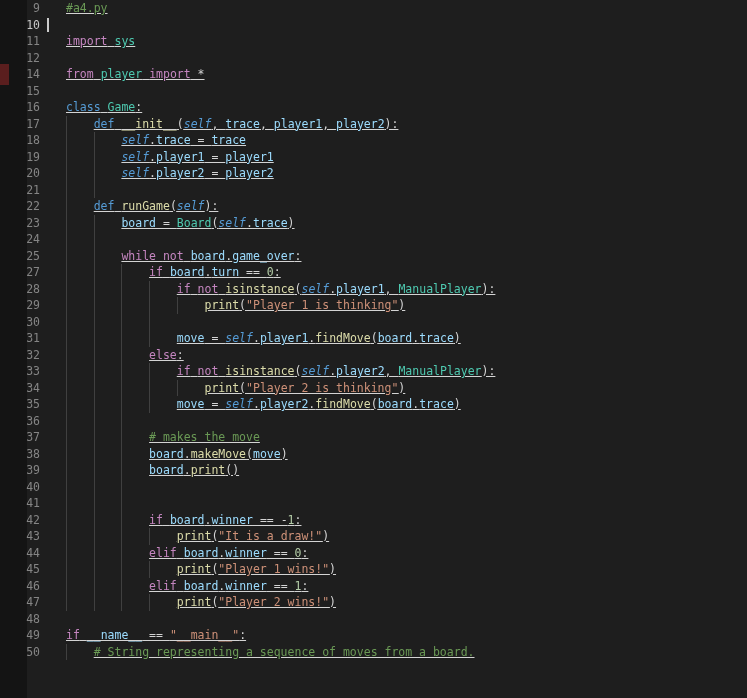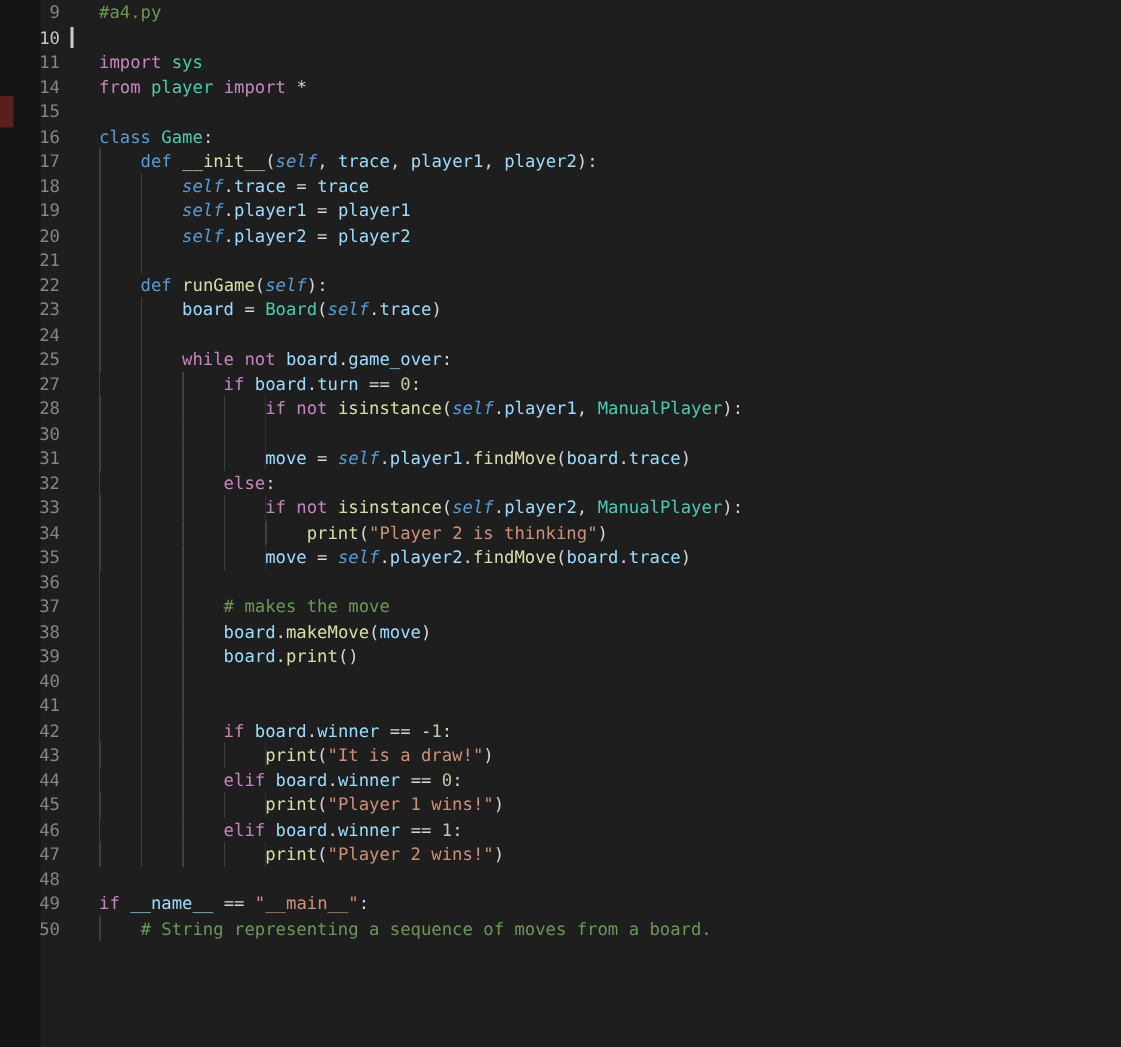--- a/index.html
+++ b/index.html
@@ -43,20 +43,21 @@
     color: var(--gutter);
     user-select: none;
     position: relative;
     z-index: 1;
   }
   .row.active .num { color: var(--active-gutter); }
   .row .code {
     white-space: pre;
     padding-left: 26px;
     color: var(--punctuation);
+    text-decoration: underline;
   }
   .ind {
     display: inline-block;
     height: 16.5px;
     vertical-align: top;
     background: repeating-linear-gradient(to right,
       var(--indent-guide) 0, var(--indent-guide) 1px,
       transparent 1px, transparent 4ch);
   }
   .cursor {
@@ -91,20 +92,24 @@
       <div class="row active">
         <span class="num">10</span>
         <span class="code"></span>
         <span class="cursor"></span>
       </div>
       <div class="row">
         <span class="num">11</span>
         <span class="code"><span class="t-kw">import</span><span class="t-p"> </span><span class="t-cl">sys</span></span>
       </div>
       <div class="row">
+        <span class="num">12</span>
+        <span class="code"></span>
+      </div>
+      <div class="row">
         <span class="num">14</span>
         <span class="code"><span class="t-kw">from</span><span class="t-p"> </span><span class="t-cl">player</span><span class="t-p"> </span><span class="t-kw">import</span><span class="t-p"> *</span></span>
       </div>
       <div class="row">
         <span class="num">15</span>
         <span class="code"></span>
       </div>
       <div class="row">
         <span class="num">16</span>
         <span class="code"><span class="t-st">class</span><span class="t-p"> </span><span class="t-cl">Game</span><span class="t-p">:</span></span>
@@ -145,20 +150,24 @@
         <span class="num">25</span>
         <span class="code"><span class="ind" style="width: 8ch;"></span><span class="t-kw">while</span><span class="t-p"> </span><span class="t-kw">not</span><span class="t-p"> </span><span class="t-var">board</span><span class="t-p">.</span><span class="t-var">game_over</span><span class="t-p">:</span></span>
       </div>
       <div class="row">
         <span class="num">27</span>
         <span class="code"><span class="ind" style="width: 12ch;"></span><span class="t-kw">if</span><span class="t-p"> </span><span class="t-var">board</span><span class="t-p">.</span><span class="t-var">turn</span><span class="t-p"> == </span><span class="t-num">0</span><span class="t-p">:</span></span>
       </div>
       <div class="row">
         <span class="num">28</span>
         <span class="code"><span class="ind" style="width: 16ch;"></span><span class="t-kw">if</span><span class="t-p"> </span><span class="t-kw">not</span><span class="t-p"> </span><span class="t-fn">isinstance</span><span class="t-p">(</span><span class="t-self">self</span><span class="t-p">.</span><span class="t-var">player1</span><span class="t-p">, </span><span class="t-cl">ManualPlayer</span><span class="t-p">):</span></span>
+      </div>
+      <div class="row">
+        <span class="num">29</span>
+        <span class="code"><span class="ind" style="width: 20ch;"></span><span class="t-fn">print</span><span class="t-p">(</span><span class="t-str">"Player 1 is thinking"</span><span class="t-p">)</span></span>
       </div>
       <div class="row">
         <span class="num">30</span>
         <span class="code"><span class="ind" style="width: 16ch;"></span></span>
       </div>
       <div class="row">
         <span class="num">31</span>
         <span class="code"><span class="ind" style="width: 16ch;"></span><span class="t-var">move</span><span class="t-p"> = </span><span class="t-self">self</span><span class="t-p">.</span><span class="t-var">player1</span><span class="t-p">.</span><span class="t-fn">findMove</span><span class="t-p">(</span><span class="t-var">board</span><span class="t-p">.</span><span class="t-var">trace</span><span class="t-p">)</span></span>
       </div>
       <div class="row">

